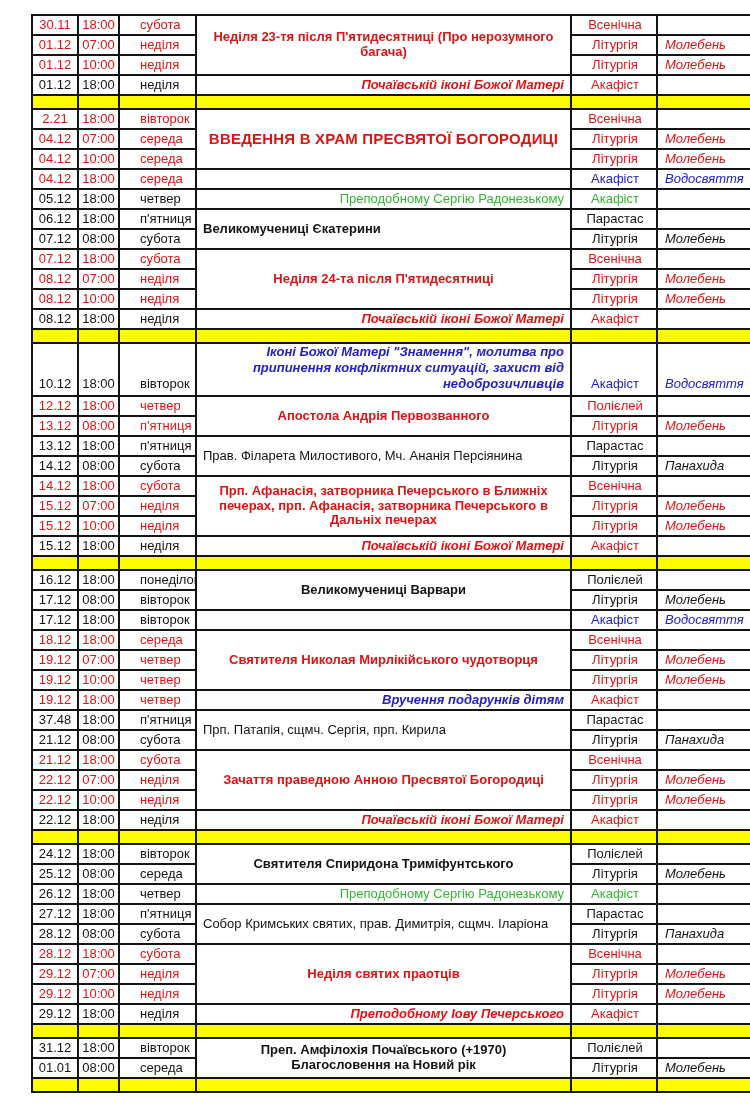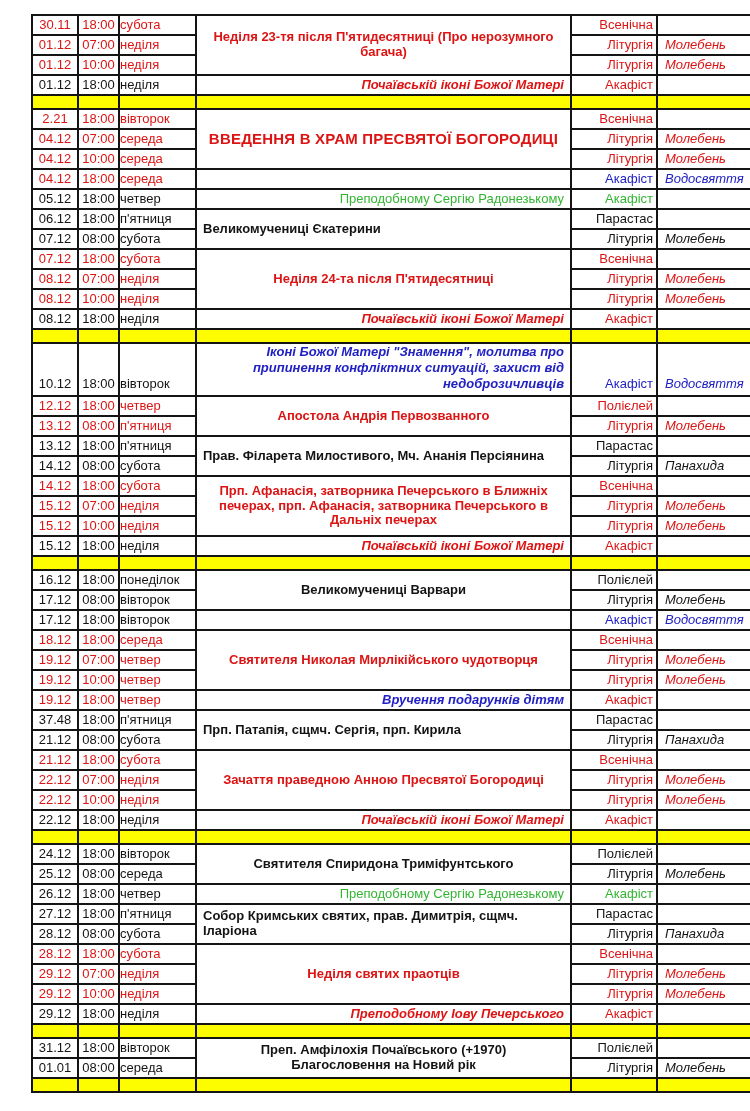--- a/index.html
+++ b/index.html
@@ -16,33 +16,33 @@
   col.c-desc{width:375px;} col.c-svc{width:86px;} col.c-extra{width:107px;}
   td{
     border:2px solid #141414;
     font-size:13px;line-height:1.15;
     height:18px;padding:0 3px;vertical-align:middle;
     overflow:hidden;white-space:nowrap;color:#141414;
   }
   tr.tall td{height:48px;vertical-align:bottom;padding-bottom:3px;}
   tr.sep td{height:12px;background:var(--yellow);}
   .cell-date,.cell-time{text-align:center;font-weight:400;}
-  .cell-day{text-align:left;padding-left:0;}
-  .cell-svc{text-align:right;padding-left:5px;}
+  .cell-day{text-align:left;padding-left:20px;}
+  .cell-svc{text-align:center;padding-left:5px;}
   .cell-extra{text-align:left;padding-left:7px;font-style:italic;}
   .c-red{color:var(--red);}
   .c-blue{color:var(--blue);}
   .c-green{color:var(--green);}
   .c-black{color:#141414;}
   td.desc{white-space:normal;padding:0 6px;}
   .d-red-center{color:var(--red);font-weight:700;text-align:center;}
   .d-caps{color:var(--red);font-weight:700;text-align:center;font-size:15px;letter-spacing:.2px;}
   .d-black-center{font-weight:700;text-align:center;}
   .d-black-bold-left{font-weight:700;text-align:left;}
-  .d-plain-left{font-weight:700;text-align:left;}
+  .d-plain-left{font-weight:400;text-align:left;}
   .d-red-italic-right{color:var(--red);font-weight:700;font-style:italic;text-align:right;}
   .d-green-right{color:var(--green);font-weight:400;text-align:right;}
   .d-blue-italic-right{color:var(--blue);font-weight:700;font-style:italic;text-align:right;line-height:1.22;}
   .d-empty{}
 </style>
 </head>
 <body>
 
 <table class="schedule">
   <colgroup>

